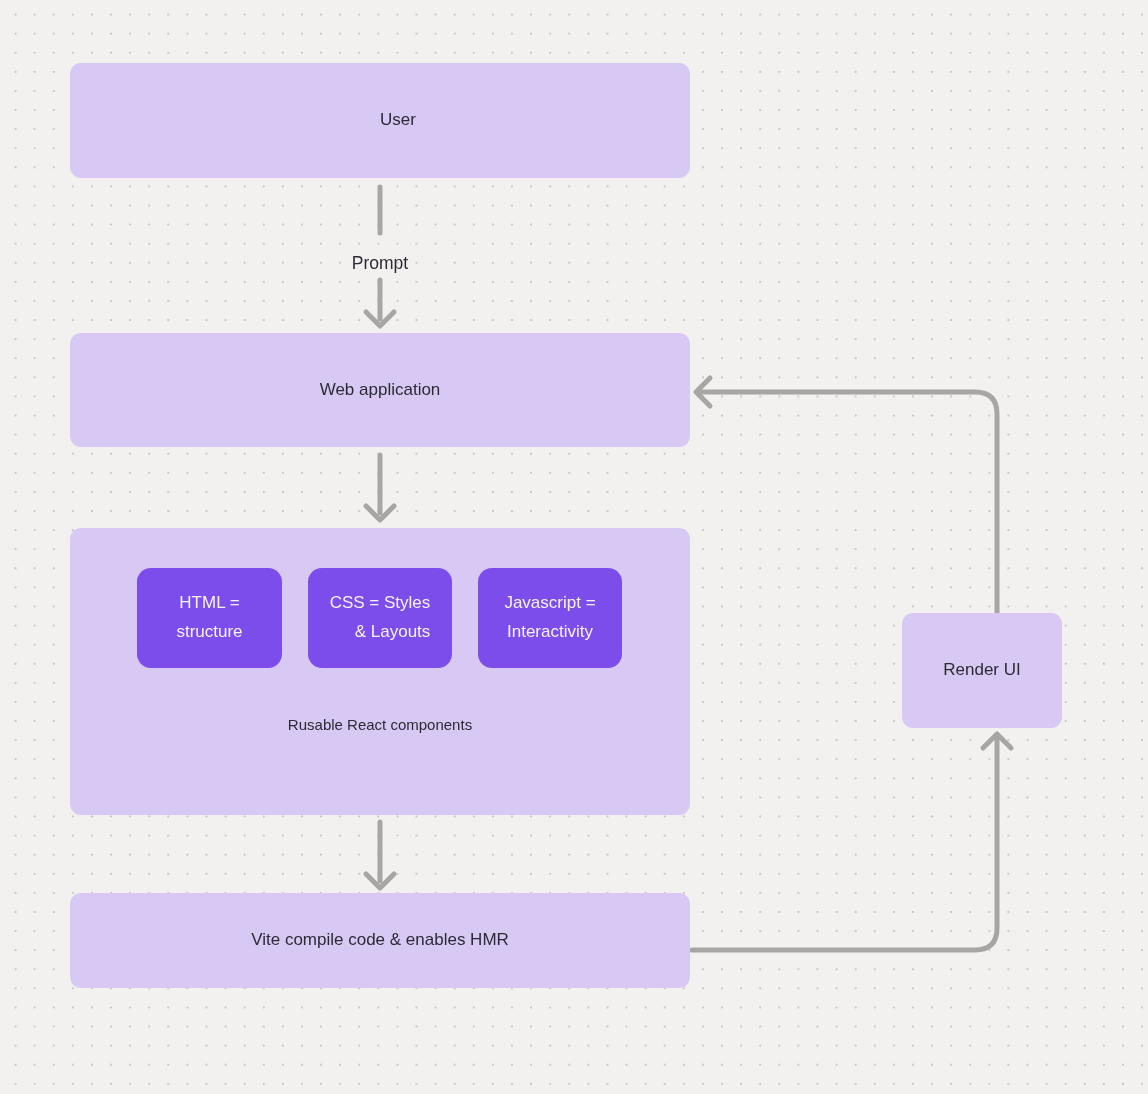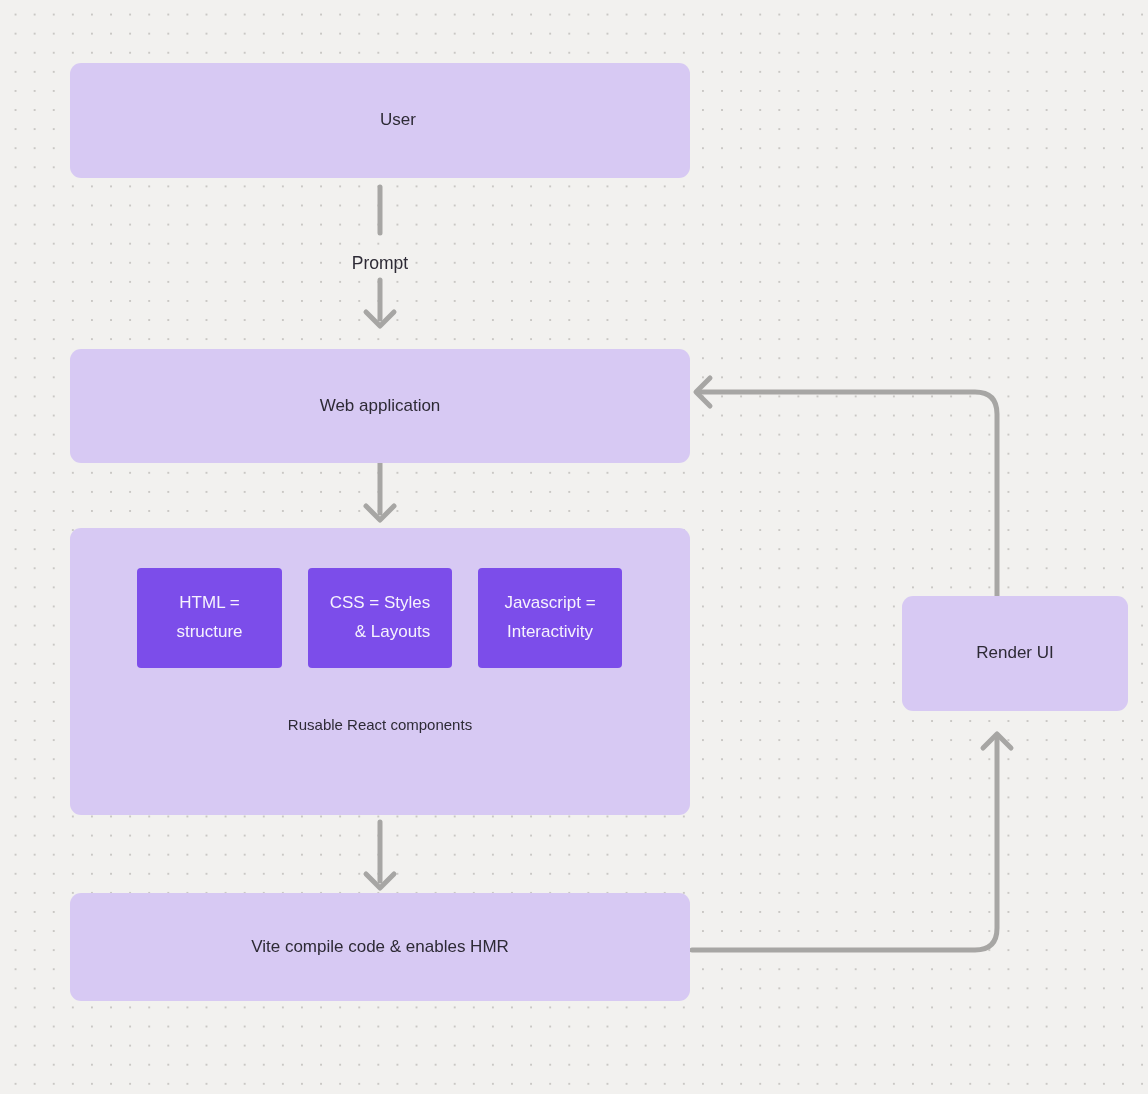--- a/index.html
+++ b/index.html
@@ -40,28 +40,28 @@
     line-height: 1.7;
     white-space: pre-line;
   }
   .node--light {
     background: var(--node-light, #d7c9f3);
     color: var(--text-dark, #2d2a35);
   }
   .node--dark {
     background: var(--node-dark, #7c4dea);
     color: var(--text-light, #f6f2fd);
-    border-radius: 4px;
+    border-radius: 14px;
   }
   .node--user        { left: 70px;  top: 63px;  width: 620px; height: 115px; padding-left: 36px; }
-  .node--webapp      { left: 70px;  top: 333px; width: 620px; height: 114px; margin-top: 16px; }
+  .node--webapp      { left: 70px;  top: 333px; width: 620px; height: 114px; }
   .node--group       { left: 70px;  top: 528px; width: 620px; height: 287px;
                        align-items: flex-start; justify-content: flex-start; }
-  .node--vite        { left: 70px;  top: 893px; width: 620px; height: 108px; }
-  .node--render      { left: 902px; top: 596px; width: 226px; height: 115px; justify-content: center; }
+  .node--vite        { left: 70px;  top: 893px; width: 620px; height: 95px; }
+  .node--render      { left: 902px; top: 613px; width: 160px; height: 115px; justify-content: center; }
   .node--html        { left: 67px;  top: 40px;  width: 145px; height: 100px; }
   .node--css         { left: 238px; top: 40px;  width: 144px; height: 100px; text-align: right; }
   .node--js          { left: 408px; top: 40px;  width: 144px; height: 100px; }
   .group-caption {
     position: absolute;
     left: 0; right: 0;
     top: 716px;
     text-align: center;
     font-size: 15px;
     color: var(--text-dark, #2d2a35);

